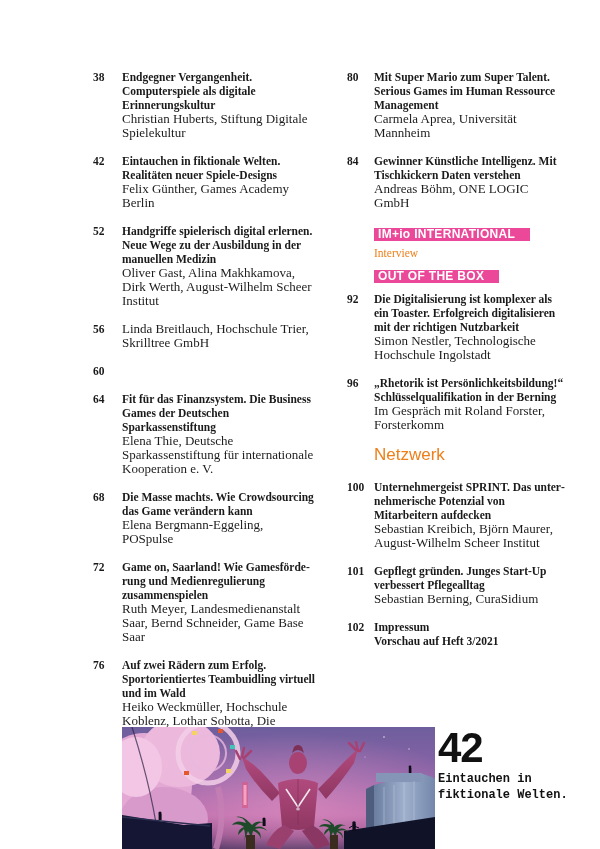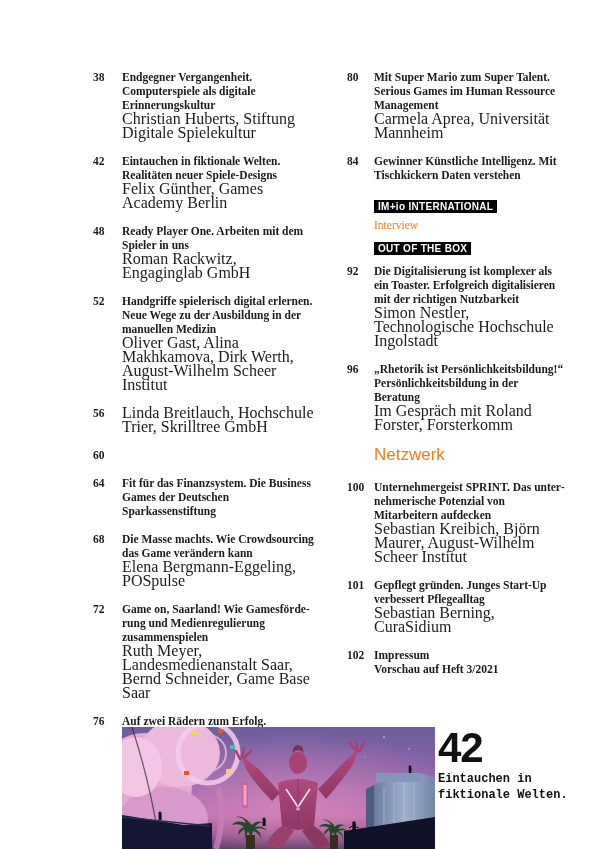--- a/index.html
+++ b/index.html
@@ -24,33 +24,33 @@
   }
   .col-right .entry .num { flex:0 0 27px; }
   .entry .body { flex:1; min-width:0; }
   .entry .title {
     font-weight:bold;
     font-size:11.5px; line-height:14px;
     hyphens:manual;
   }
   .entry .authors {
     font-weight:normal;
-    font-size:16px; line-height:14px;
+    font-size:13px; line-height:14px;
     color:#1c1c1c;
     hyphens:manual;
   }
 
   .badge-row { margin:2px 0 5px 27px; }
   .badge {
     display:inline-block;
-    background:#000000; color:#ffffff;
+    background:#ec4899; color:#ffffff;
     font-family:"Liberation Sans", sans-serif;
     font-weight:bold;
-    font-size:10px; line-height:9px;
-    padding:2px 4px 2px 4px;
+    font-size:12px; line-height:9px;
+    padding:2px 15px 2px 4px;
     letter-spacing:0.3px;
   }
   .interview-label {
     margin:0 0 6px 27px;
     color:#ee7f19;
     font-size:11.5px; line-height:13px;
   }
   .netzwerk-heading {
     margin:10px 0 16px 27px;
     color:#ee7f19;
@@ -99,27 +99,20 @@
     </div>
 
     <div class="entry">
       <div class="num">42</div>
       <div class="body">
         <div class="title">Eintauchen in fiktionale Welten. Realitäten neuer Spiele-Designs</div>
         <div class="authors">Felix Günther, Games Academy Berlin</div>
       </div>
     </div>
 
-    <div class="entry">
-      <div class="num">48</div>
-      <div class="body">
-        <div class="title">Ready Player One. Arbeiten mit dem Spie­ler in uns</div>
-        <div class="authors">Roman Rackwitz, Engaginglab GmbH</div>
-      </div>
-    </div>
 
     <div class="entry">
       <div class="num">52</div>
       <div class="body">
         <div class="title">Handgriffe spielerisch digital erlernen. Neue Wege zu der Ausbildung in der ma­nuellen Medizin</div>
         <div class="authors">Oliver Gast, Alina Makhkamova, Dirk Werth, August-Wilhelm Scheer Institut</div>
       </div>
     </div>
 
     <div class="entry">
@@ -130,20 +123,21 @@
     </div>
 
     <div class="entry">
       <div class="num">60</div>
     </div>
 
     <div class="entry">
       <div class="num">64</div>
       <div class="body">
         <div class="title">Fit für das Finanzsystem. Die Business Games der Deutschen Sparkassenstiftung</div>
+        <div class="authors">Elena Thie, Deutsche Sparkassenstiftung für internationale Kooperation e. V.</div>
       </div>
     </div>
 
     <div class="entry">
       <div class="num">68</div>
       <div class="body">
         <div class="title">Die Masse machts. Wie Crowdsourcing das Game verändern kann</div>
         <div class="authors">Elena Bergmann-Eggeling, POSpulse</div>
       </div>
     </div>
@@ -173,20 +167,21 @@
       <div class="body">
         <div class="title">Mit Super Mario zum Super Talent. Serious Games im Human Ressource Management</div>
         <div class="authors">Carmela Aprea, Universität Mannheim</div>
       </div>
     </div>
 
     <div class="entry">
       <div class="num">84</div>
       <div class="body">
         <div class="title">Gewinner Künstliche Intelligenz. Mit Tischkickern Daten verstehen</div>
+        <div class="authors">Andreas Böhm, ONE LOGIC GmbH</div>
       </div>
     </div>
 
     <div class="badge-row">
       <span class="badge">IM+io INTERNATIONAL</span>
     </div>
     <div class="interview-label">Interview</div>
 
 
     <div class="badge-row" style="margin-bottom:8px;">
@@ -197,21 +192,21 @@
       <div class="num">92</div>
       <div class="body">
         <div class="title">Die Digitalisierung ist komplexer als ein Toaster. Erfolgreich digitalisieren mit der richtigen Nutzbarkeit</div>
         <div class="authors">Simon Nestler, Technologische Hochschule Ingolstadt</div>
       </div>
     </div>
 
     <div class="entry">
       <div class="num">96</div>
       <div class="body">
-        <div class="title">„Rhetorik ist Persönlichkeitsbildung!“ Persönlichkeitsbildung in der Beratung</div>
+        <div class="title">„Rhetorik ist Persönlichkeitsbildung!“ Schlüsselqualifikation in der Berning</div>
         <div class="authors">Im Gespräch mit Roland Forster, Forsterkomm</div>
       </div>
     </div>
 
     <div class="netzwerk-heading">Netzwerk</div>
 
     <div class="entry">
       <div class="num">100</div>
       <div class="body">
         <div class="title">Unternehmergeist SPRINT. Das unter­nehmerische Potenzial von Mitarbeitern aufdecken</div>

